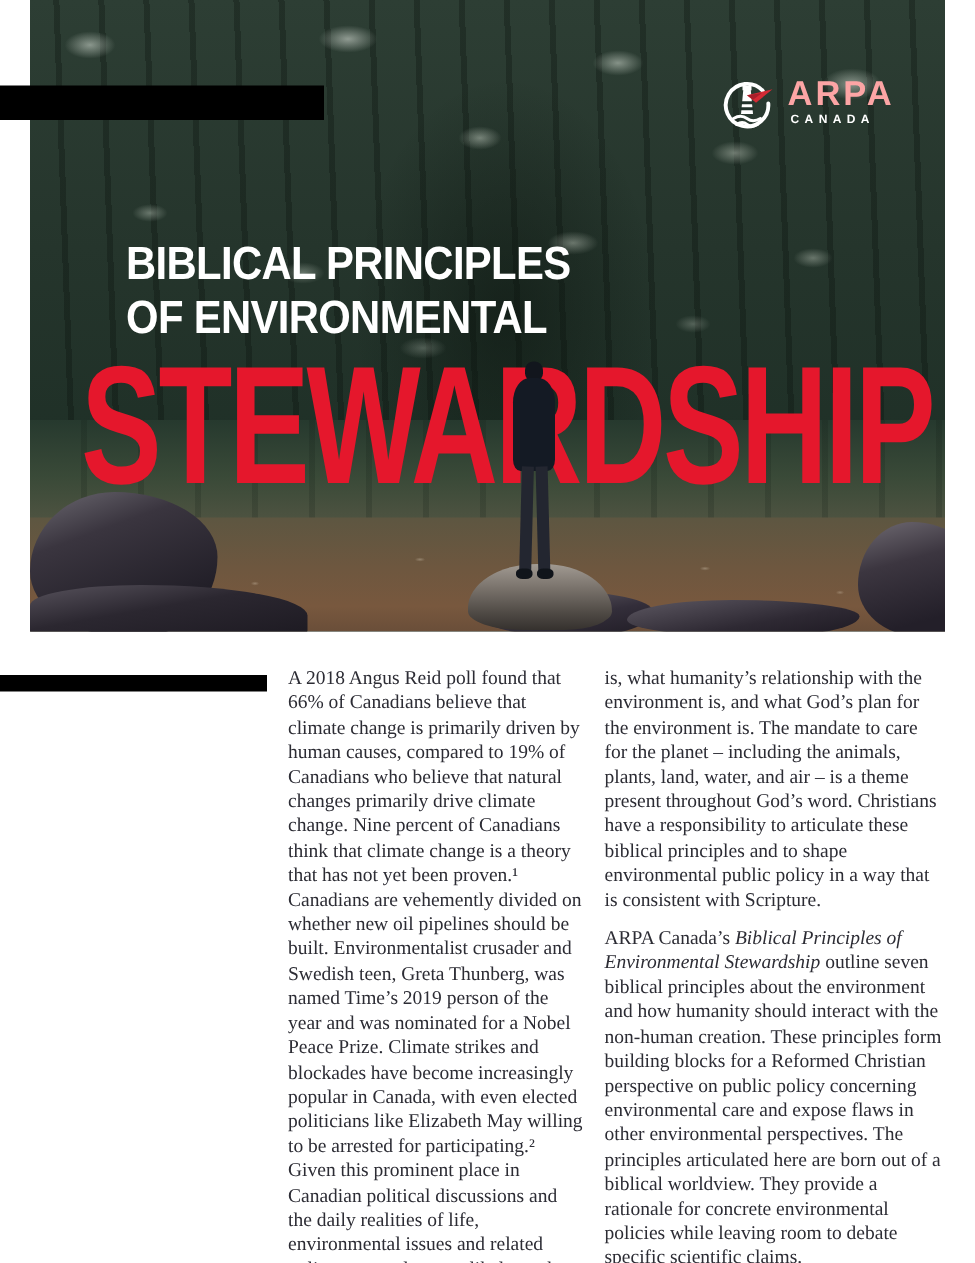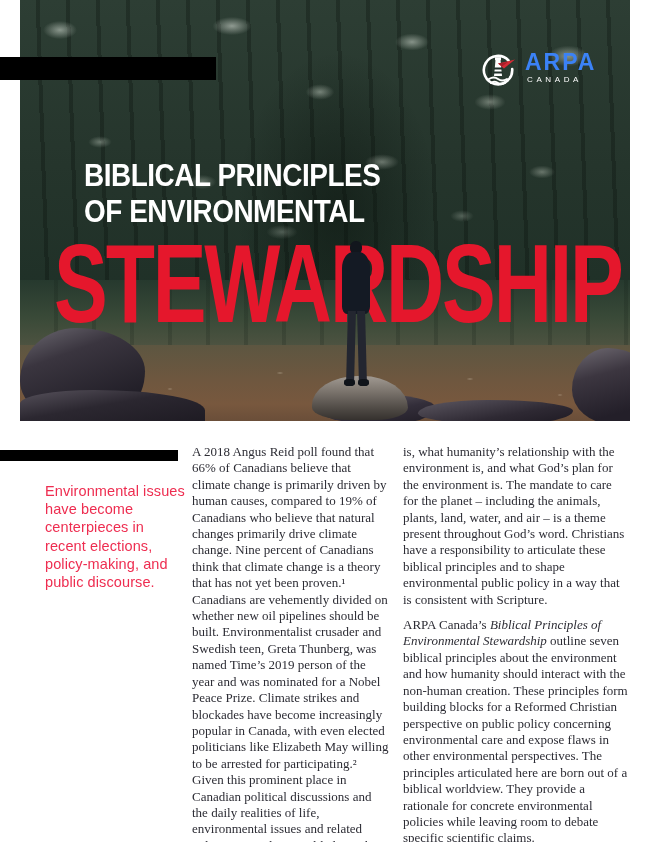--- a/index.html
+++ b/index.html
@@ -92,22 +92,22 @@
   .title-red {
     position:absolute; left:34px; top:228px; z-index:20;
     font-weight:bold; font-size:112px; line-height:1; letter-spacing:-3px;
     transform:scaleX(.72); transform-origin:left top; white-space:nowrap;
   }
 
   
   .logo { position:absolute; left:458px; top:50px; z-index:25; display:flex; align-items:flex-start; }
   .logo-mark { width:40px; height:40px; }
   .logo-text { margin-left:7px; }
-  .logo-arpa { color:#3b82f6; font-weight:bold; font-size:23px; letter-spacing:2px; line-height:24px; }
-  .logo-canada { color:#fff; font-size:8px; font-weight:normal; letter-spacing:3.6px; margin-top:1px; margin-left:2px; }
+  .logo-arpa { color:#fca5a5; font-weight:bold; font-size:23px; letter-spacing:2px; line-height:24px; }
+  .logo-canada { color:#fff; font-size:8px; font-weight:bold; letter-spacing:3.6px; margin-top:1px; margin-left:2px; }
 
   
   .redact { position:absolute; left:0; background:#000; z-index:40; }
   .redact-top { top:57px; width:216px; height:23px; }
   .redact-mid { top:450px; width:178px; height:11px; }
 
   
   .pull-quote {
     position:absolute; left:45px; top:482px; width:142px;
     font-size:14.5px; line-height:18.2px; letter-spacing:.1px;
@@ -175,21 +175,20 @@
       <div class="logo-text">
         <div class="logo-arpa">ARPA</div>
         <div class="logo-canada">CANADA</div>
       </div>
     </div>
   </div>
 
   <div class="redact redact-top"></div>
   <div class="redact redact-mid"></div>
 
-  <div class="pull-quote" style="color:#ee2d50;">Environmental issues have become centerpieces in recent elections, policy-making, and public discourse.</div>
 
   <div class="col col1">
     <p>A 2018 Angus Reid poll found that 66% of Canadians believe that climate change is primarily driven by human causes, compared to 19% of Canadians who believe that natural changes primarily drive climate change. Nine percent of Canadians think that climate change is a theory that has not yet been proven.¹ Canadians are vehemently divided on whether new oil pipelines should be built. Environmentalist crusader and Swedish teen, Greta Thunberg, was named Time’s 2019 person of the year and was nominated for a Nobel Peace Prize. Climate strikes and blockades have become increasingly popular in Canada, with even elected politicians like Elizabeth May willing to be arrested for participating.² Given this prominent place in Canadian political discussions and the daily realities of life, environmental issues and related policy proposals are unlikely to abate anytime soon.</p>
 
   </div>
 
   <div class="col col2">
     <p>is, what humanity’s relationship with the environment is, and what God’s plan for the environment is. The mandate to care for the planet – including the animals, plants, land, water, and air – is a theme present throughout God’s word. Christians have a responsibility to articulate these biblical principles and to shape environmental public policy in a way that is consistent with Scripture.</p>
     <p><span>ARPA Canada’s </span><span class="it">Biblical Principles of Environmental Stewardship</span><span> outline seven biblical principles about the environment and how humanity should interact with the non-human creation. These principles form building blocks for a Reformed Christian perspective on public policy concerning environmental care and expose flaws in other environmental perspectives. The principles articulated here are born out of a biblical worldview. They provide a rationale for concrete environmental policies while leaving room to debate specific scientific claims.</span></p>
   </div>

